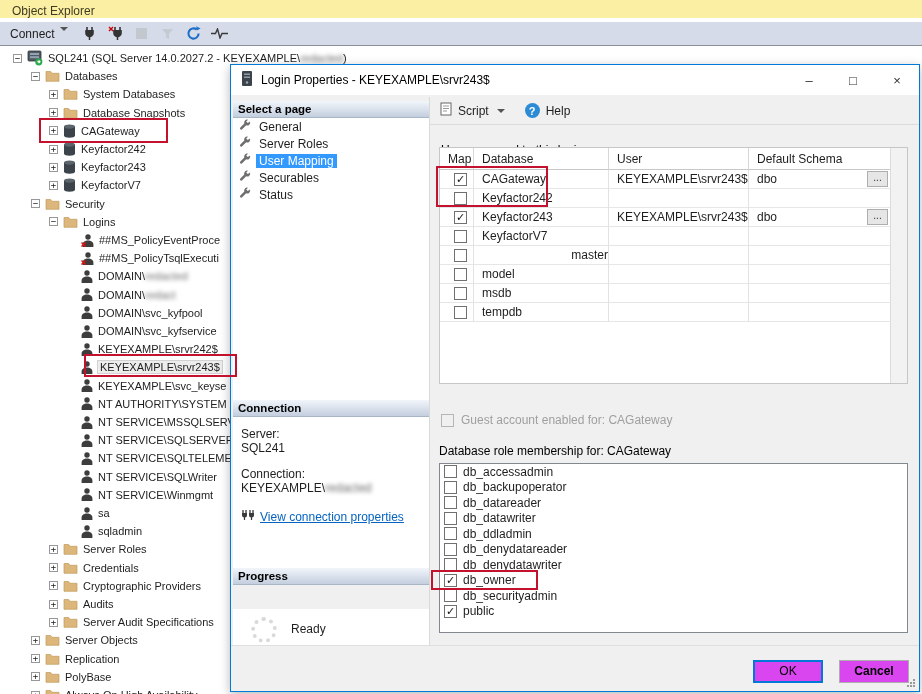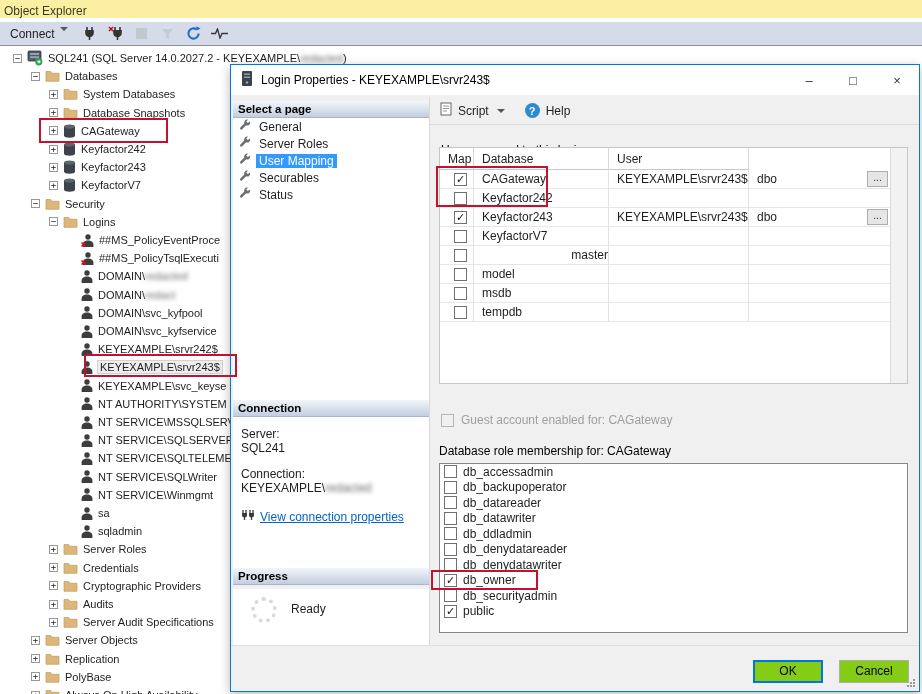--- a/index.html
+++ b/index.html
@@ -1,21 +1,21 @@
 <!DOCTYPE html>
 <html><head>
 <meta charset="utf-8">
 <style>
   * { margin:0; padding:0; box-sizing:border-box; }
   html,body { width:922px; height:694px; overflow:hidden; }
   body { font-family:"Liberation Sans", sans-serif; font-size:12px; color:#1e1e1e; background:#fff; position:relative; }
   #stage { position:absolute; inset:0; width:922px; height:694px; background:#fff; overflow:hidden; }
 
   
-  .oe-title { position:absolute; left:0; top:0; width:922px; height:18px; background:#fbefa3; color:#3f3b22; line-height:22px; padding-left:4px; font-size:12px; }
+  .oe-title { position:absolute; left:0; top:0; width:922px; height:18px; background:#fbefa3; color:#3f3b22; line-height:22px; padding-left:12px; font-size:12px; }
   .oe-toolbar { position:absolute; left:0; top:22px; width:922px; height:24px; background:#d6dbe9; border-bottom:1px solid #8a8f99; display:flex; align-items:center; gap:6px; padding-left:4px; }
   .connect-btn { display:flex; gap:5px; padding:2px 6px; color:#1e1e1e; cursor:default; }
   .caret-down { width:0; height:0; border-left:4px solid transparent; border-right:4px solid transparent; border-top:4px solid #555; display:inline-block; }
   .tb-icon { width:20px; height:20px; display:flex; align-items:center; justify-content:center; }
 
   
   #tree { position:absolute; left:0; top:46px; width:922px; height:648px; background:#fff; z-index:1; }
   .trow { position:absolute; height:18px; display:flex; align-items:center; white-space:nowrap; }
   .expander { width:9px; height:9px; border:1px solid #989898; background:#fff; font-size:9px; line-height:7px; text-align:center; color:#222; flex:0 0 9px; margin-right:5px; font-family:"DejaVu Sans Mono", monospace; }
   .exp-spacer { width:9px; flex:0 0 9px; margin-right:5px; }
@@ -64,24 +64,24 @@
   .cb { width:13px; height:13px; background:#fff; border:1px solid #707070; font-size:11px; line-height:11px; text-align:center; color:#111; }
   .cb.checked::before { content:attr(data-check); }
   .cb.disabled { border-color:#b5b5b5; background:#f0f0f0; }
   .browse-btn { position:absolute; right:3px; top:1px; width:21px; height:16px; background:#e6e6e6; border:1px solid #adadad; font-size:10px; line-height:12px; text-align:center; color:#333; }
 
   .rolebox { position:absolute; left:208px; top:398px; width:469px; height:170px; background:#fff; border:1px solid #828790; overflow:hidden; }
   .role-item { display:flex; align-items:center; gap:6px; height:15.5px; padding-left:4px; }
   .role-label { font-size:12px; }
 
   .dlg-bottom { position:absolute; left:0; bottom:0; width:100%; height:46px; background:#f0f0f0; border-top:1px solid #dfdfdf; }
-  .btn { position:absolute; top:14px; width:70px; height:23px; background:#84cc16; border:1px solid #adadad; font-size:12px; text-align:center; line-height:21px; color:#000; }
+  .btn { position:absolute; top:14px; width:70px; height:23px; background:#d946ef; border:1px solid #adadad; font-size:12px; text-align:center; line-height:21px; color:#000; }
   .btn.focused { border:2px solid #0078d7; line-height:19px; }
   #ok-btn { left:522px; }
-  #cancel-btn { left:608px; }
+  #cancel-btn { left:608px;font-weight:bold; }
   .grip { position:absolute; right:3px; bottom:3px; width:10px; height:10px;
           background:radial-gradient(circle at 2px 8px,#9a9a9a 1px,transparent 1.4px),
                      radial-gradient(circle at 5px 5px,#9a9a9a 1px,transparent 1.4px),
                      radial-gradient(circle at 8px 2px,#9a9a9a 1px,transparent 1.4px),
                      radial-gradient(circle at 5px 8px,#9a9a9a 1px,transparent 1.4px),
                      radial-gradient(circle at 8px 5px,#9a9a9a 1px,transparent 1.4px),
                      radial-gradient(circle at 8px 8px,#9a9a9a 1px,transparent 1.4px); }
 </style>
 </head>
 <body>
@@ -553,21 +553,21 @@
               <path d="M9 1v3M12 1v3" stroke="#3a3a3a" stroke-width="1.3"></path>
               <path d="M8 4h5v2a2.5 2.5 0 0 1-5 0z" fill="#3a3a3a"></path>
               <path d="M3.5 8v3M10.5 8v3" stroke="#3a3a3a" stroke-width="1.2"></path>
             </svg>
         </span>
         <span class="link">View connection properties</span>
       </div>
     </div>
 
     <div class="panel-hdr" style="top:503px">Progress</div>
-    <div class="panel-body" style="top:524px; height:61px; display:flex; align-items:flex-start; gap:14px; padding:8px 0 0 18px;">
+    <div class="panel-body" style="top:544px; height:61px; display:flex; align-items:flex-start; gap:14px; padding:8px 0 0 18px;">
       <div class="spinner"></div>
       <div style="margin-top:5px">Ready</div>
     </div>
 
     <div class="lp-sep"></div>
 
     <div class="script-bar">
       <span>
         <svg width="12" height="14" viewBox="0 0 12 14">
             <rect x="1" y="1" width="10" height="12" fill="#fff" stroke="#666"></rect>
@@ -580,20 +580,21 @@
       <span style="width:15px;height:15px;border-radius:50%;background:#2b8bd4;color:#fff;font-weight:bold;font-size:11px;display:flex;align-items:center;justify-content:center;">?</span>
       <span>Help</span>
     </div>
 
     <div class="lbl" style="left:210px; top:78px;">Users mapped to this login:</div>
 
     <div class="grid" id="mapping-grid">
         <div class="g-hdr" style="left:0px; width:34px;">Map</div>
         <div class="g-hdr" style="left:34px; width:135px;">Database</div>
         <div class="g-hdr" style="left:169px; width:140px;">User</div>
+        <div class="g-hdr" style="left:309px; width:142px;">Default Schema</div>
         <div class="g-row" style="top:22px;">
        <div class="g-cell" style="left:0;width:34px;display:flex;align-items:center;justify-content:center;">
          <div class="cb checked" data-check="✓"></div>
        </div>
        <div class="g-cell" style="left:34px;width:135px;">CAGateway</div>
        <div class="g-cell" style="left:169px;width:140px;">KEYEXAMPLE\srvr243$</div>
        <div class="g-cell" style="left:309px;width:142px;border-right:none;">dbo<div class="browse-btn">...</div></div>
      </div>
         <div class="g-row" style="top:41px;">
        <div class="g-cell" style="left:0;width:34px;display:flex;align-items:center;justify-content:center;">

